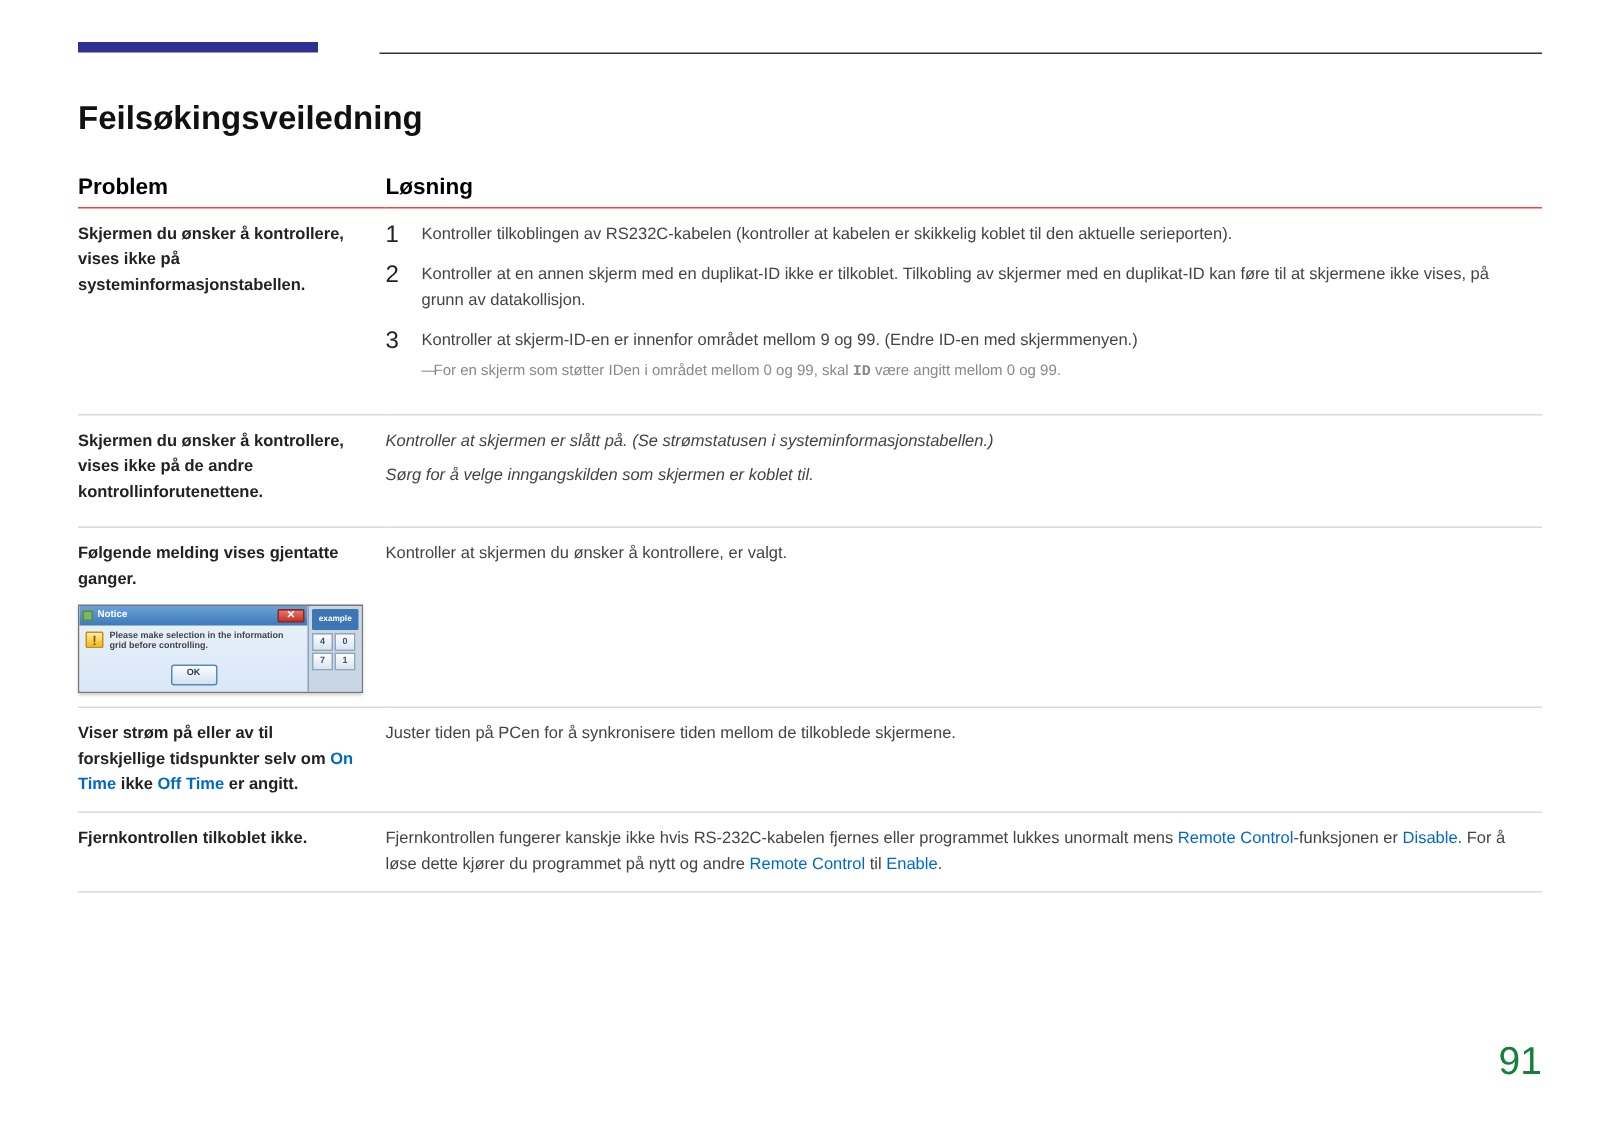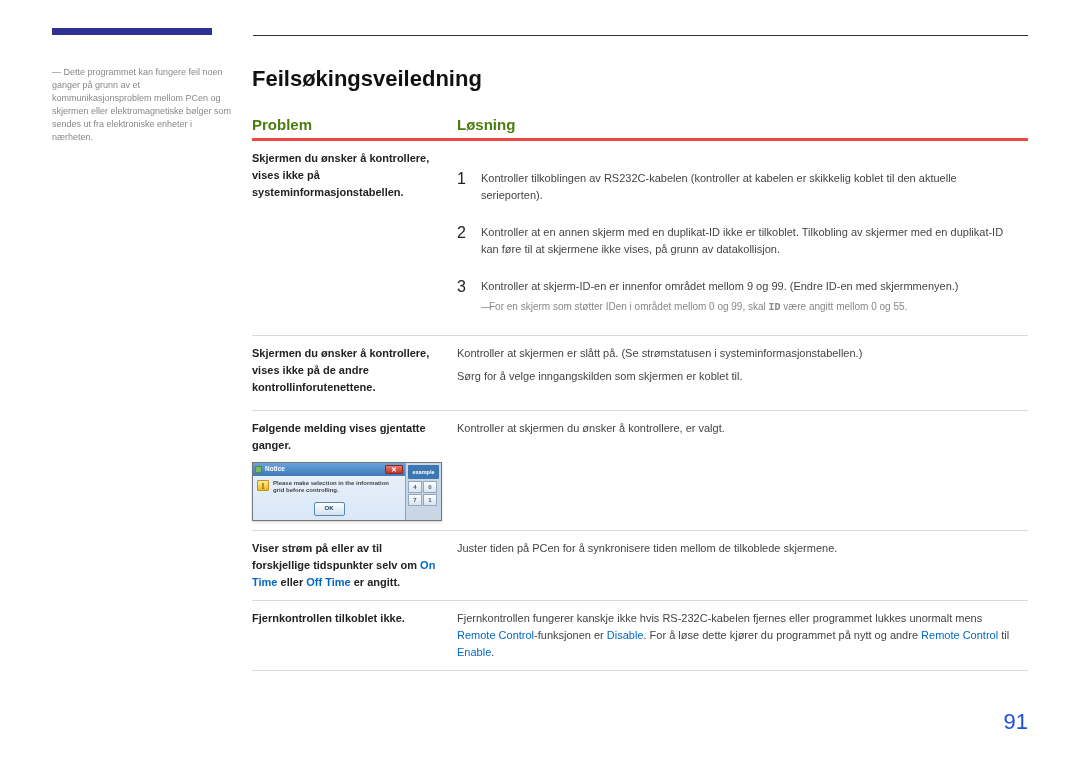--- a/index.html
+++ b/index.html
@@ -51,22 +51,22 @@
     .tbl {
       width: 100%;
       border-collapse: collapse;
       font-size: 11px;
     }
     .tbl th {
       text-align: left;
       font-size: 15px;
       font-weight: 600;
       padding-bottom: 5px;
-      border-bottom: 3px solid #ef4444;
-      color: #4d7c0f;
+      border-bottom: 1px solid #ef4444;
+      color: #000000;
     }
     .tbl th.col-problem { width: 205px; }
     .tbl td {
       vertical-align: top;
       padding: 9px 10px 9px 0;
       border-bottom: 1px solid #d9d9d9;
       line-height: 1.55;
       color: #444;
     }
     .tbl td.problem-cell {
@@ -79,41 +79,40 @@
     .problem-cell .kw { color: #0068c9; font-weight: 700; }
     .sol-list {
       list-style: none;
       counter-reset: n;
     }
     .sol-list li {
       counter-increment: n;
       position: relative;
       padding-left: 24px;
       margin-bottom: 10px;
-      margin-top: 20px;
     }
     .sol-list li::before {
       content: counter(n);
       position: absolute;
       left: 0; top: -3px;
       font-size: 16px;
       font-weight: 400;
       color: #222;
     }
     .note {
       font-size: 10px;
       color: #888;
       margin-top: 4px;
       padding-left: 8px;
       position: relative;
     }
     .note .dash { position: absolute; left: 0; top: 0; }
     .note .bold { font-weight: 700; color: #888; font-family: Liberation Mono, monospace; }
     .solution-cell .kw { color: #0068c9; font-weight: 400; }
-    .solution-cell p { margin-bottom: 6px; }
+    .solution-cell p { margin-bottom: 6px; font-style: italic; }
     .solution-cell p:last-child { margin-bottom: 16px; }
 
     
     .dialog-mock {
       display: flex;
       border: 1px solid #777;
       margin-top: 8px;
       width: 190px;
       box-shadow: 0 1px 2px rgba(0,0,0,0.2);
     }
@@ -196,37 +195,34 @@
       width: 14px; height: 12px;
       background: linear-gradient(#fdfdfd, #d9e5f0);
       border: 1px solid #8fa7bf;
       font-size: 6px; color: #3a5a7a;
       display: flex; align-items: center; justify-content: center;
     }
 
     .page-number {
       position: absolute;
       right: 52px;
-      bottom: 28px;
-      font-size: 22px;
-      color: #1d4ed8;
+      bottom: 40px;
+      font-size: 26px;
+      color: #15803d;
       font-weight: 300;
     }
   </style>
 </head>
 <body>
 
 <div class="page">
   <div class="accent-bar"></div>
   <hr class="top-rule">
 
   <div class="content">
-    <aside class="sidebar">
-      <span class="dash">― </span><span>Dette programmet kan fungere feil noen ganger på grunn av et kommunikasjonsproblem mellom PCen og skjermen eller elektromagnetiske bølger som sendes ut fra elektroniske enheter i nærheten.</span>
-    </aside>
 
     <main class="main">
       <h1 class="page-title">Feilsøkingsveiledning</h1>
 
       <table class="tbl">
         <thead>
           <tr>
             <th class="col-problem">Problem</th>
             <th>Løsning</th>
           </tr>
@@ -236,21 +232,21 @@
           <tr>
             <td class="problem-cell">Skjermen du ønsker å kontrollere, vises ikke på systeminformasjonstabellen.</td>
             <td class="solution-cell">
               <ol class="sol-list">
                 <li>Kontroller tilkoblingen av RS232C-kabelen (kontroller at kabelen er skikkelig koblet til den aktuelle serieporten).</li>
                 <li>Kontroller at en annen skjerm med en duplikat-ID ikke er tilkoblet. Tilkobling av skjermer med en duplikat-ID kan føre til at skjermene ikke vises, på grunn av datakollisjon.</li>
                 <li>
                   <span>Kontroller at skjerm-ID-en er innenfor området mellom 9 og 99. (Endre ID-en med skjermmenyen.)</span>
                   <div class="note">
                     <span class="dash">―</span>
-                    <span>For en skjerm som støtter IDen i området mellom 0 og 99, skal </span><span class="bold">ID</span><span> være angitt mellom 0 og 55.</span>
+                    <span>For en skjerm som støtter IDen i området mellom 0 og 99, skal </span><span class="bold">ID</span><span> være angitt mellom 0 og 99.</span>
                   </div>
                 </li>
               </ol>
             </td>
           </tr>
 
           <tr>
             <td class="problem-cell">Skjermen du ønsker å kontrollere, vises ikke på de andre kontrollinforutenettene.</td>
             <td class="solution-cell">
               <p>Kontroller at skjermen er slått på. (Se strømstatusen i systeminformasjonstabellen.)</p>
@@ -291,21 +287,21 @@
                     </div>
                   </div>
                 </div>
               </div>
             </td>
             <td class="solution-cell">Kontroller at skjermen du ønsker å kontrollere, er valgt.</td>
           </tr>
 
           <tr>
             <td class="problem-cell">
-              <span>Viser strøm på eller av til forskjellige tidspunkter selv om </span><span class="kw">On Time</span><span> eller </span><span class="kw">Off Time</span><span> er angitt.</span>
+              <span>Viser strøm på eller av til forskjellige tidspunkter selv om </span><span class="kw">On Time</span><span> ikke </span><span class="kw">Off Time</span><span> er angitt.</span>
             </td>
             <td class="solution-cell">Juster tiden på PCen for å synkronisere tiden mellom de tilkoblede skjermene.</td>
           </tr>
 
           <tr>
             <td class="problem-cell">Fjernkontrollen tilkoblet ikke.</td>
             <td class="solution-cell">
               <span>Fjernkontrollen fungerer kanskje ikke hvis RS-232C-kabelen fjernes eller programmet lukkes unormalt mens </span><span class="kw">Remote Control</span><span>-funksjonen er </span><span class="kw">Disable</span><span>. For å løse dette kjører du programmet på nytt og andre </span><span class="kw">Remote Control</span><span> til </span><span class="kw">Enable</span><span>.</span>
             </td>
           </tr>

